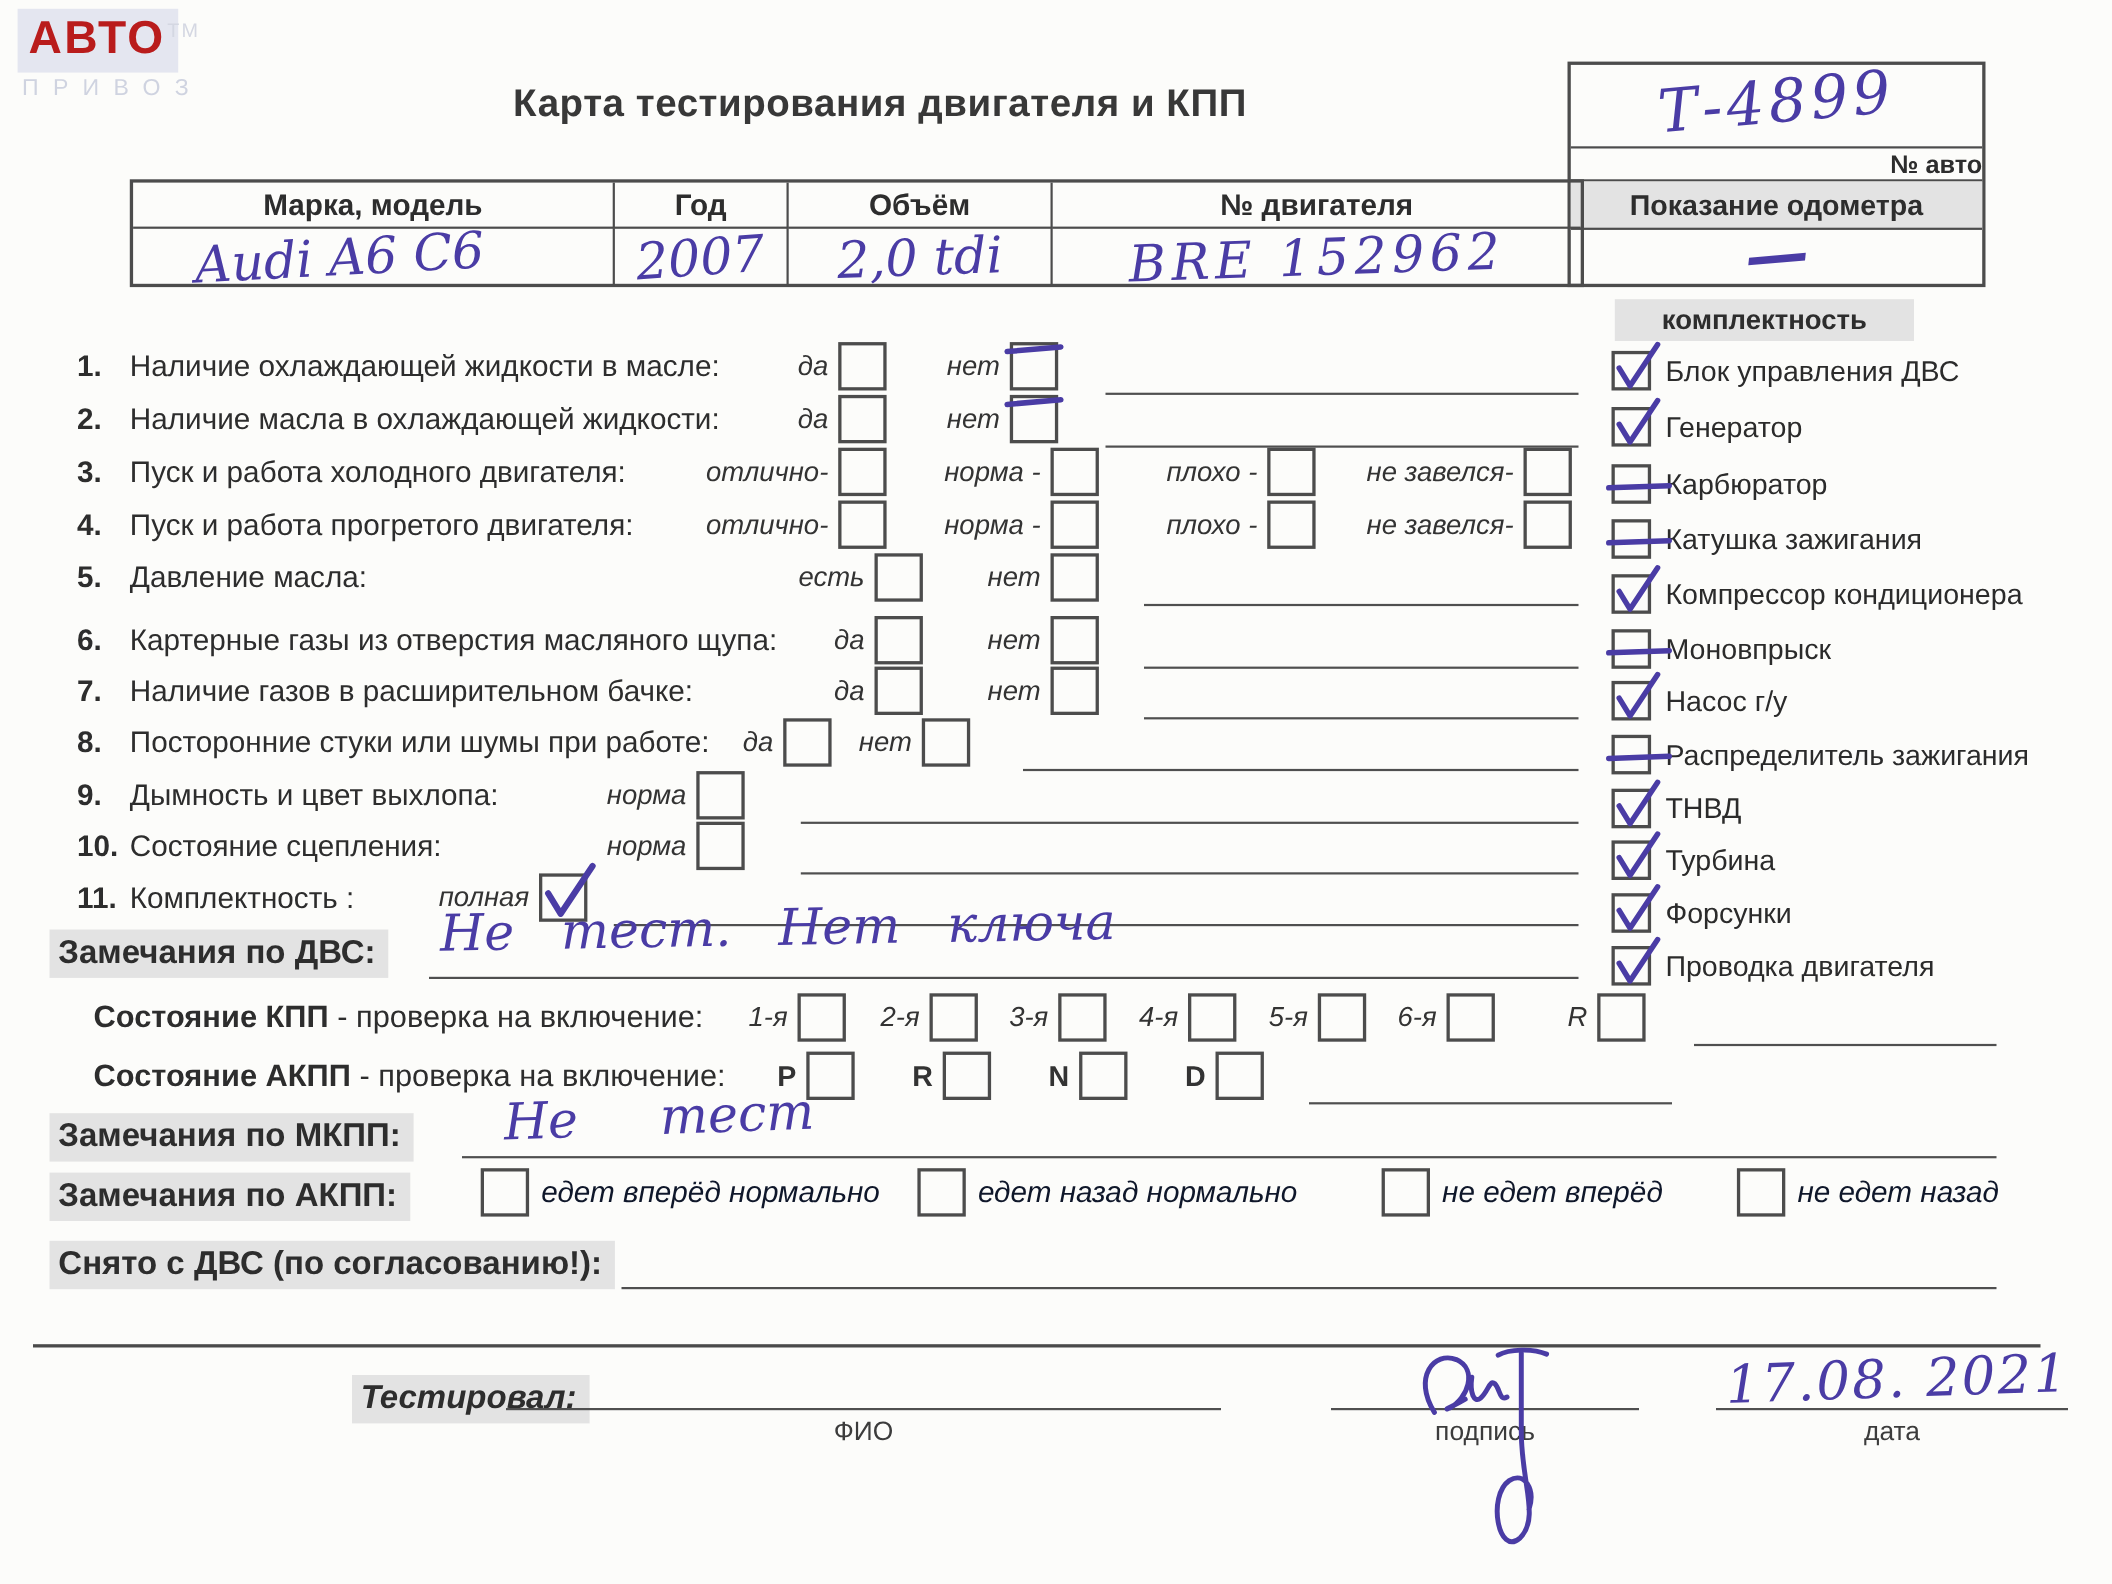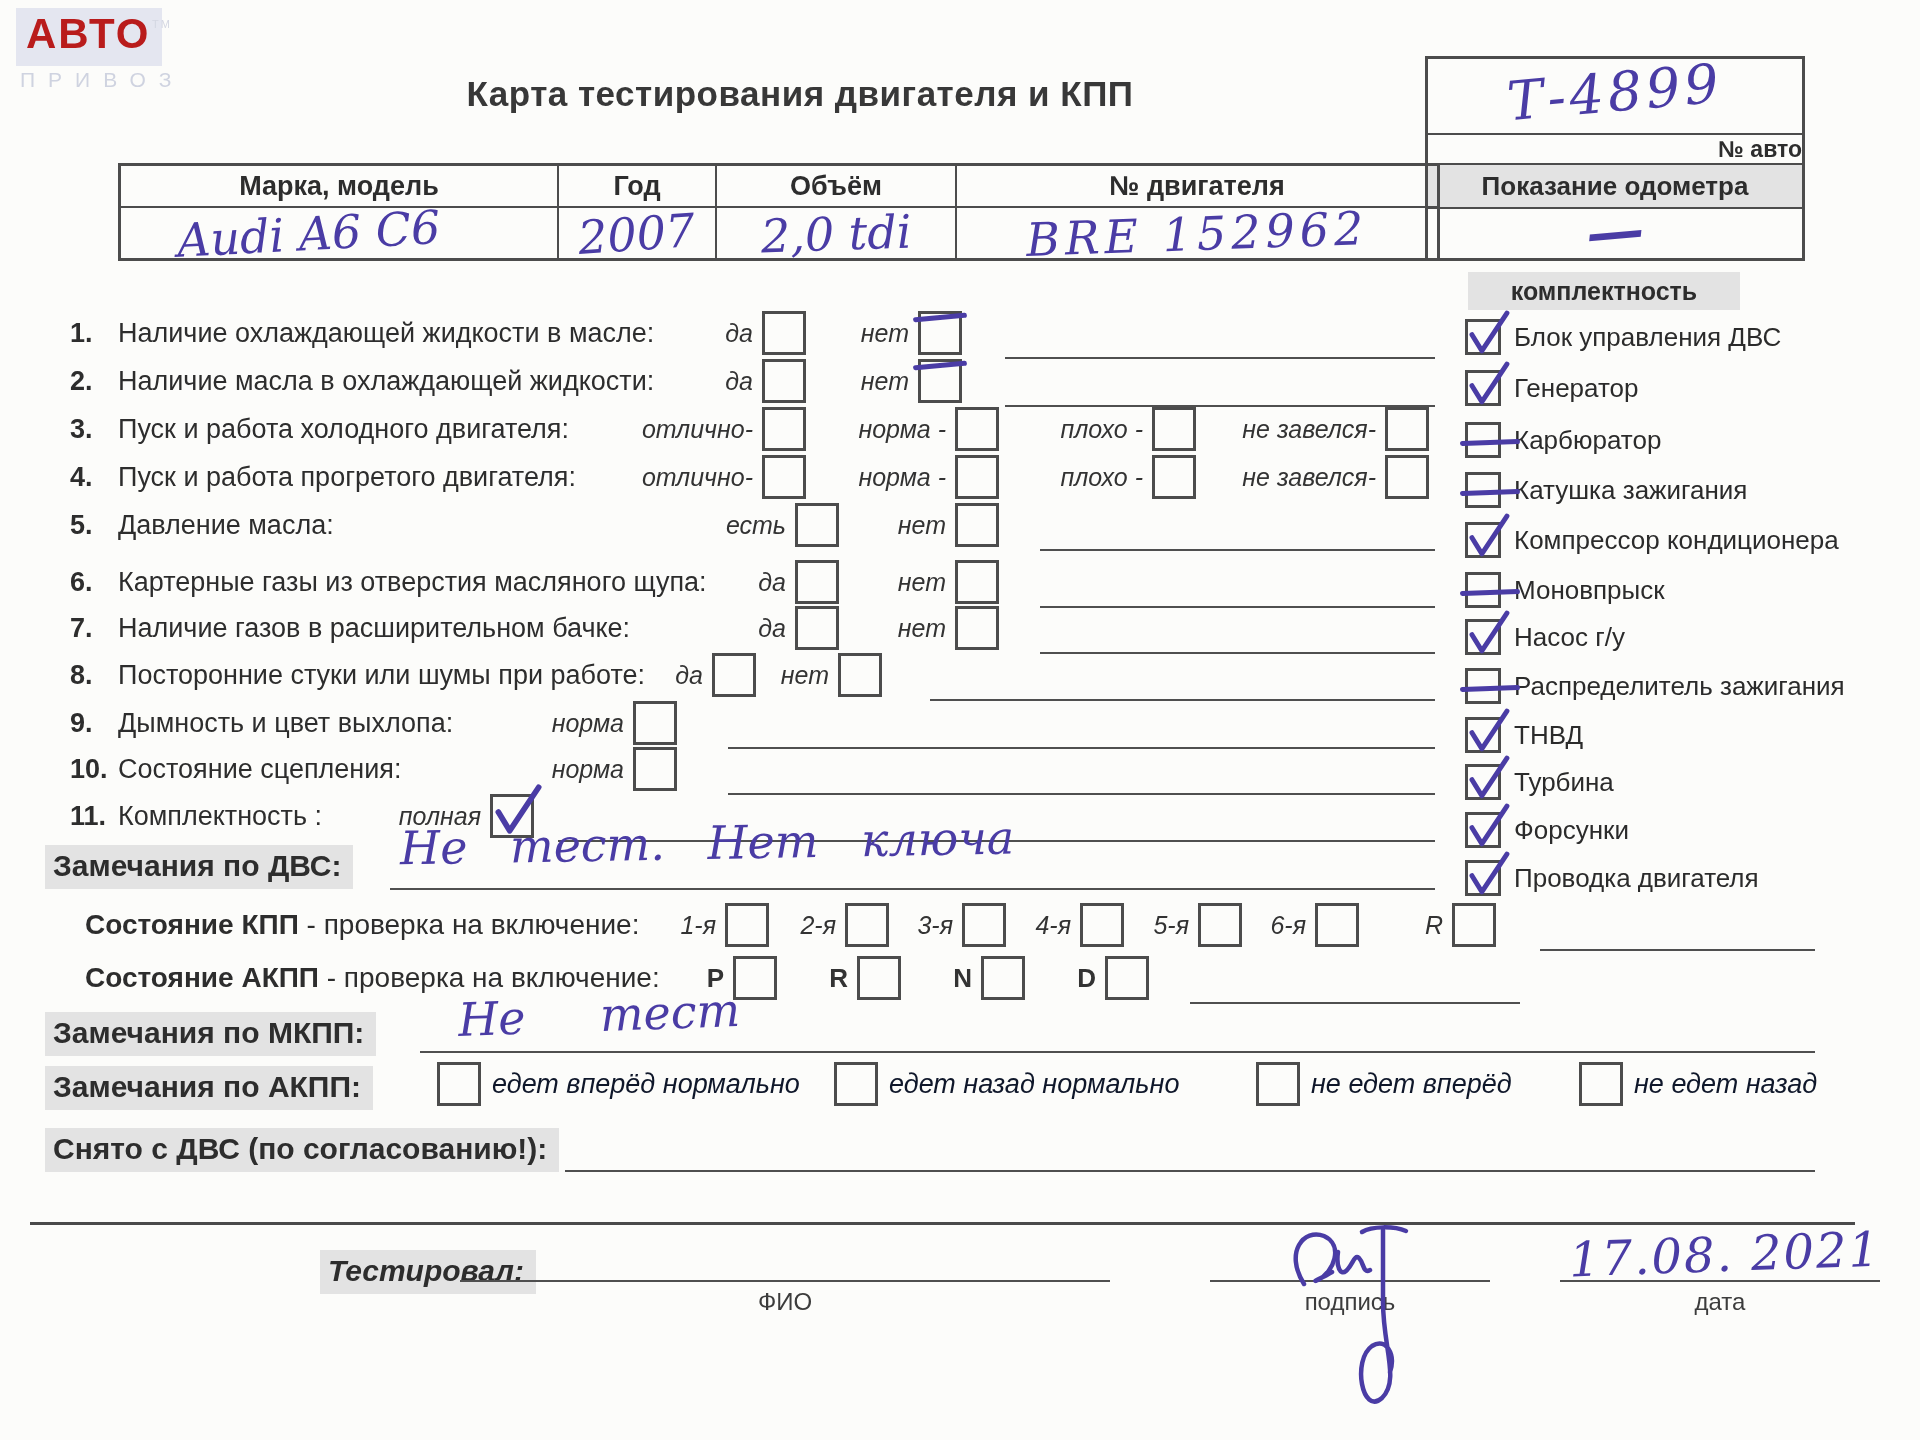--- a/index.html
+++ b/index.html
@@ -6,21 +6,21 @@
   .page{
     position:relative;width:1920px;height:1440px;margin:0 auto;
     background:#fcfcfa;overflow:hidden;
     font-family:"Liberation Sans", sans-serif;color:#2d2d2d;
     --ink:#4a3ca5;--bd:#4c4c4c;
   }
   
   .logo{position:absolute;left:16px;top:8px;width:180px;}
   .logo-badge{display:inline-block;background:#e4e6f0;padding:2px 12px 8px 10px;}
   .logo-badge span{font-size:42px;font-weight:bold;color:#b91c1c;letter-spacing:2px;}
-  .logo-tm{position:absolute;left:136px;top:10px;font-size:11px;color:#d4d7e2;letter-spacing:2px;}
+  .logo-tm{position:absolute;left:136px;top:10px;font-size:18px;color:#d4d7e2;letter-spacing:2px;}
   .logo-sub{margin-top:2px;font-size:21px;color:#cfd3e0;letter-spacing:13px;padding-left:4px;}
   
   .title{position:absolute;left:300px;top:74px;width:1000px;margin:0;
     font-size:35px;font-weight:bold;color:#383838;text-align:center;letter-spacing:.5px;}
   
   .hw{font-family:"DejaVu Serif", serif;font-style:italic;color:var(--ink);white-space:nowrap;}
   
   .top-box{position:absolute;left:1425px;top:56px;width:380px;height:205px;border:3px solid var(--bd);box-sizing:border-box;}
   .tb-car-id{height:74px;border-bottom:2px solid var(--bd);text-align:center;}
   .hw-carid{display:inline-block;font-size:54px;transform:rotate(-5deg);margin-top:2px;letter-spacing:4px;}

